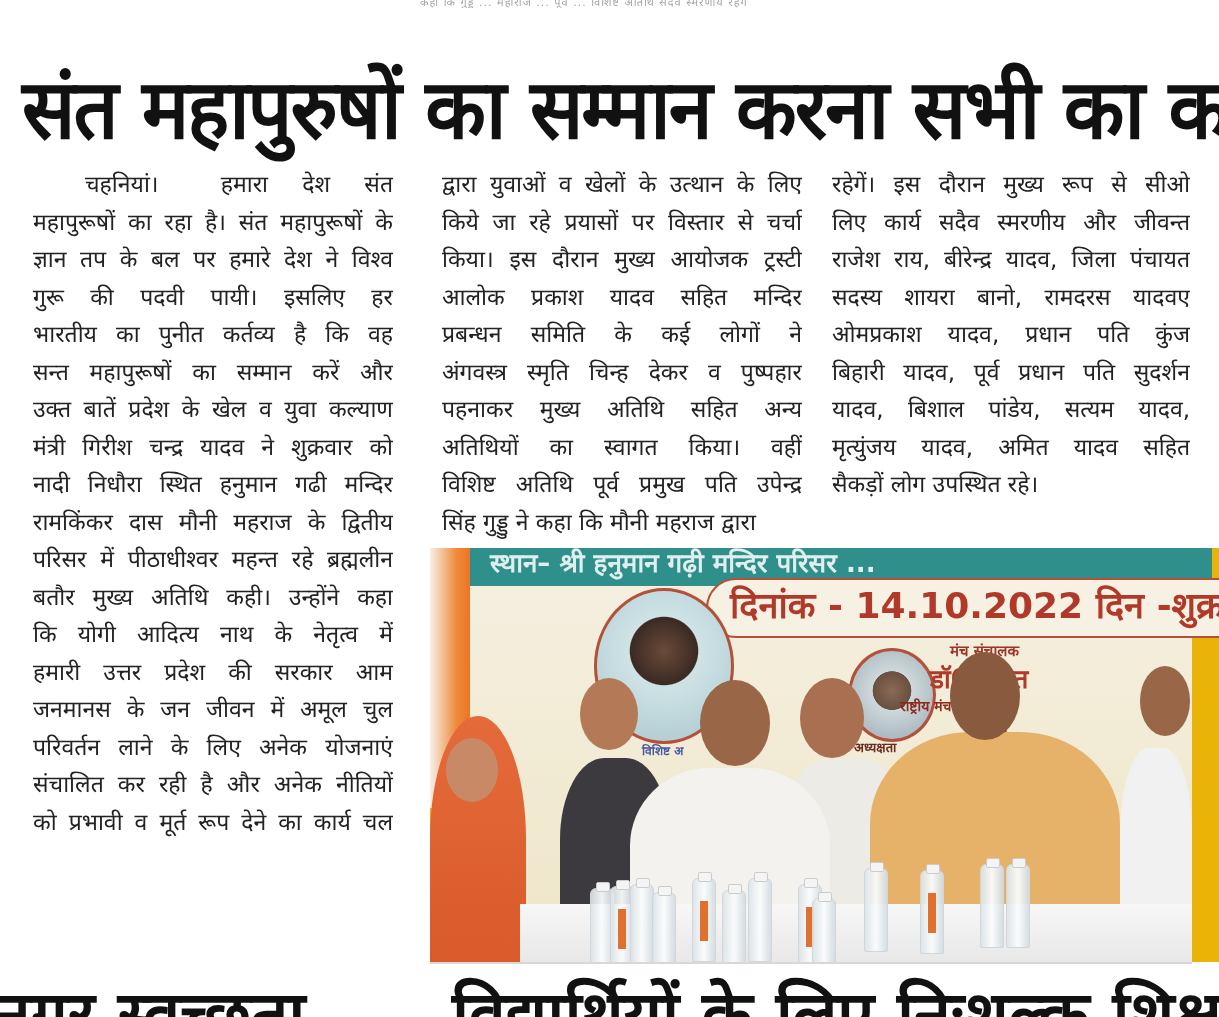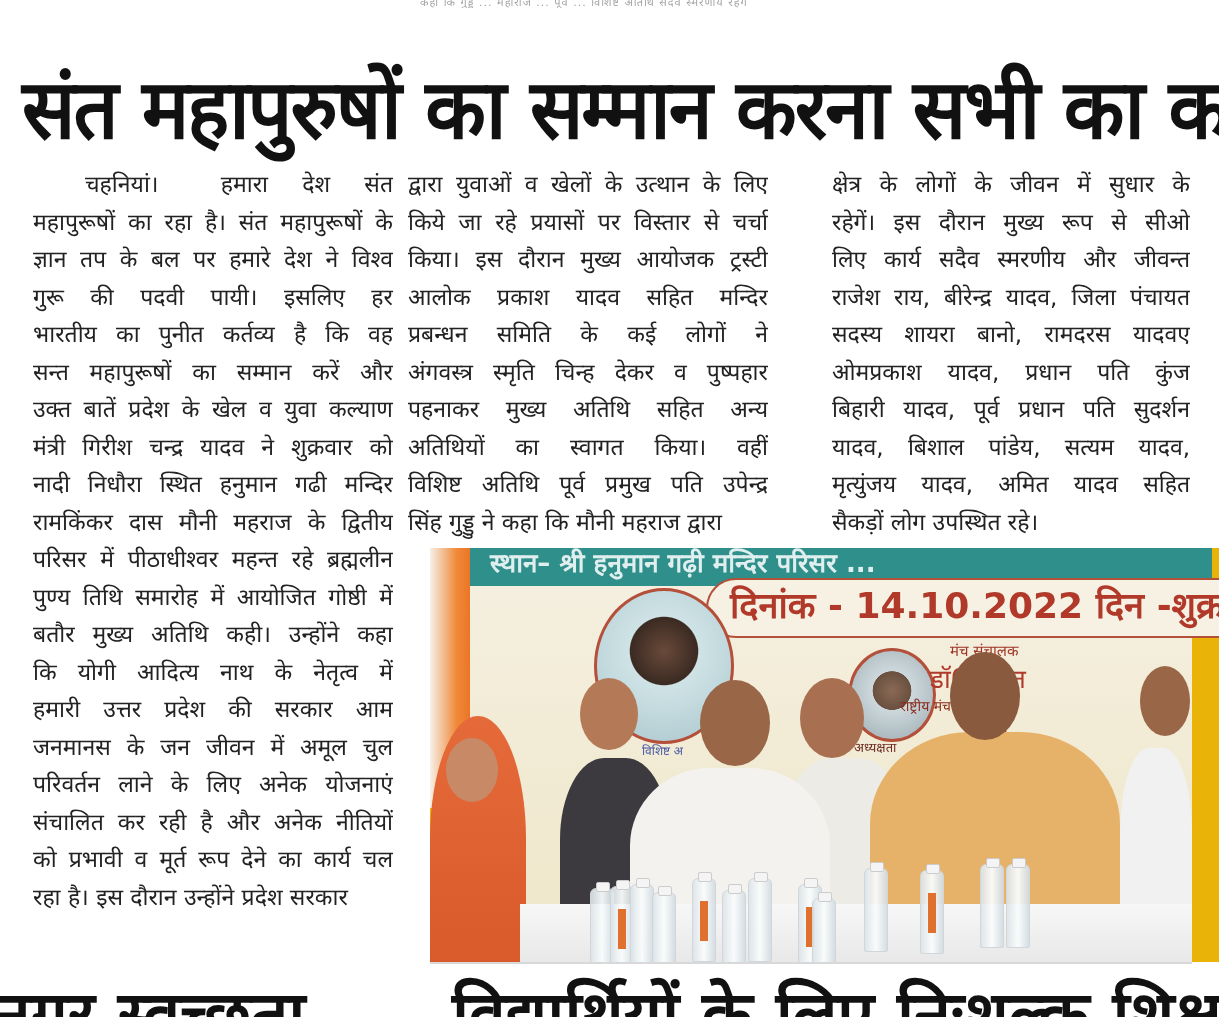--- a/index.html
+++ b/index.html
@@ -21,21 +21,21 @@
     transform:scaleY(1.05); transform-origin:left top;
   }
   .col {
     position:absolute; top:166px; font-size:23px; line-height:37.5px;
     color:#222; text-align:justify;
   }
   .col .line { display:block; height:37.5px; white-space:nowrap;
     text-align:justify; text-align-last:justify; overflow:hidden; }
   .col .line.last { text-align-last:left; }
   .col1 { left:33px; width:360px; }
-  .col2 { left:408px; width:360px; }
+  .col2 { left:442px; width:360px; }
   .col3 { left:832px; width:358px; }
   .dateline { font-weight:normal; }
   .first-line { padding-left:52px; }
 
   
   .photo {
     position:absolute; left:430px; top:548px; width:846px; height:414px;
     overflow:hidden; background:#eab308;
   }
   .banner-top {
@@ -58,21 +58,21 @@
     padding-left:22px; white-space:nowrap; overflow:hidden;
   }
   .portrait {
     position:absolute; border-radius:50%; border:3px solid #b44f3a;
     background:radial-gradient(circle at 50% 40%,#6a4a3a 0%,#3a2a22 30%,#cfe3e6 31%,#a9c6cc 100%);
   }
   .portrait.p1 { left:164px; top:40px; width:134px; height:150px; }
   .portrait.p2 { left:418px; top:100px; width:82px; height:88px;
     background:radial-gradient(circle at 50% 45%,#8a6a55 0%,#6a5040 30%,#cdd8dc 31%,#9aaab0 100%); }
   .banner-label {
-    position:absolute; color:#b0392a; font-weight:normal; white-space:nowrap;
+    position:absolute; color:#b0392a; font-weight:bold; white-space:nowrap;
   }
   .label-manch { left:520px; top:92px; font-size:15px; color:#a03424; }
   .label-dr { left:500px; top:112px; font-size:26px; }
   .label-rashtriya { left:470px; top:148px; font-size:14px; color:#8a2a1a; }
   .label-evam { left:560px; top:168px; font-size:16px; color:#8a2a1a; }
   .label-adhyaksh { left:424px; top:190px; font-size:13px; color:#6a2a20; }
   .label-vishisht { left:212px; top:194px; font-size:12px; color:#4a5aa0; }
   .label-yadav-left { left:58px; top:210px; font-size:20px; }
   .label-kalyan { left:56px; top:236px; font-size:18px; color:#6a2a20; }
 
@@ -130,45 +130,42 @@
 <span class="line">महापुरूषों का रहा है। संत महापुरूषों के</span>
     <span class="line">ज्ञान तप के बल पर हमारे देश ने विश्व</span>
     <span class="line">गुरू की पदवी पायी। इसलिए हर</span>
     <span class="line">भारतीय का पुनीत कर्तव्य है कि वह</span>
     <span class="line">सन्त महापुरूषों का सम्मान करें और</span>
     <span class="line">उक्त बातें प्रदेश के खेल व युवा कल्याण</span>
     <span class="line">मंत्री गिरीश चन्द्र यादव ने शुक्रवार को</span>
     <span class="line">नादी निधौरा स्थित हनुमान गढी मन्दिर</span>
     <span class="line">रामकिंकर दास मौनी महराज के द्वितीय</span>
     <span class="line">परिसर में पीठाधीश्वर महन्त रहे ब्रह्मलीन</span>
-    <span class="line">पुण्य तिथि समारोह में आयोजित गोष्ठी में</span>
     <span class="line">बतौर मुख्य अतिथि कही। उन्होंने कहा</span>
     <span class="line">कि योगी आदित्य नाथ के नेतृत्व में</span>
     <span class="line">हमारी उत्तर प्रदेश की सरकार आम</span>
     <span class="line">जनमानस के जन जीवन में अमूल चुल</span>
     <span class="line">परिवर्तन लाने के लिए अनेक योजनाएं</span>
     <span class="line">संचालित कर रही है और अनेक नीतियों</span>
     <span class="line">को प्रभावी व मूर्त रूप देने का कार्य चल</span>
-    <span class="line last">रहा है। इस दौरान उन्होंने प्रदेश सरकार</span>
   </div>
 
 <div class="col col2" id="col2">
     <span class="line">द्वारा युवाओं व खेलों के उत्थान के लिए</span>
     <span class="line">किये जा रहे प्रयासों पर विस्तार से चर्चा</span>
     <span class="line">किया। इस दौरान मुख्य आयोजक ट्रस्टी</span>
     <span class="line">आलोक प्रकाश यादव सहित मन्दिर</span>
     <span class="line">प्रबन्धन समिति के कई लोगों ने</span>
     <span class="line">अंगवस्त्र स्मृति चिन्ह देकर व पुष्पहार</span>
     <span class="line">पहनाकर मुख्य अतिथि सहित अन्य</span>
     <span class="line">अतिथियों का स्वागत किया। वहीं</span>
     <span class="line">विशिष्ट अतिथि पूर्व प्रमुख पति उपेन्द्र</span>
     <span class="line last">सिंह गुड्डु ने कहा कि मौनी महराज द्वारा</span>
   </div>
 <div class="col col3" id="col3">
-    <span class="line">क्षेत्र के लोगों के जीवन में सुधार के</span>
     <span class="line">रहेगें। इस दौरान मुख्य रूप से सीओ</span>
     <span class="line">लिए कार्य सदैव स्मरणीय और जीवन्त</span>
     <span class="line">राजेश राय, बीरेन्द्र यादव, जिला पंचायत</span>
     <span class="line">सदस्य शायरा बानो, रामदरस यादवए</span>
     <span class="line">ओमप्रकाश यादव, प्रधान पति कुंज</span>
     <span class="line">बिहारी यादव, पूर्व प्रधान पति सुदर्शन</span>
     <span class="line">यादव, बिशाल पांडेय, सत्यम यादव,</span>
     <span class="line">मृत्युंजय यादव, अमित यादव सहित</span>
     <span class="line last">सैकड़ों लोग उपस्थित रहे।</span>
   </div>

